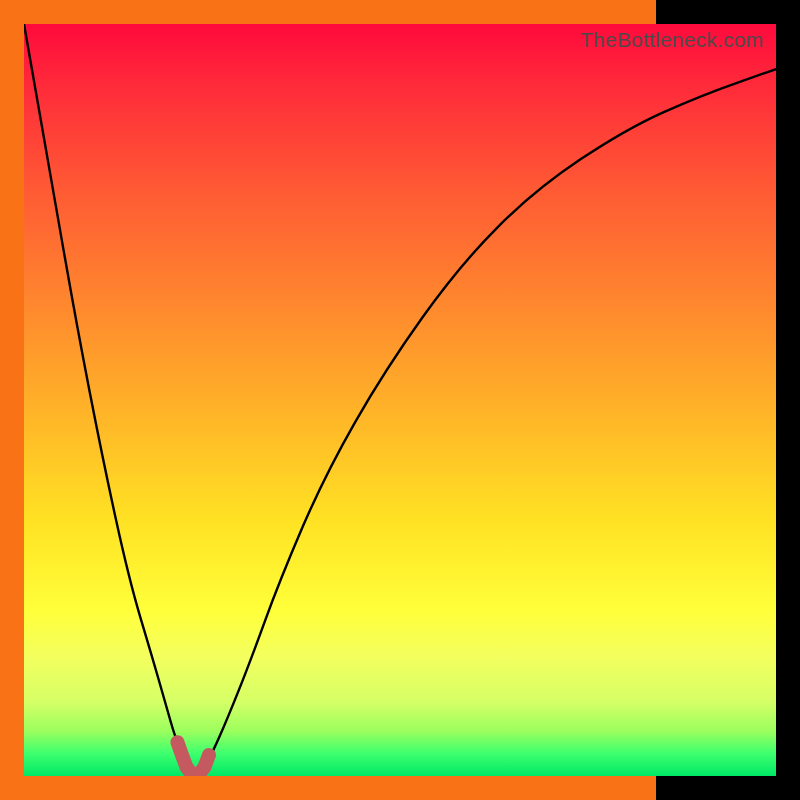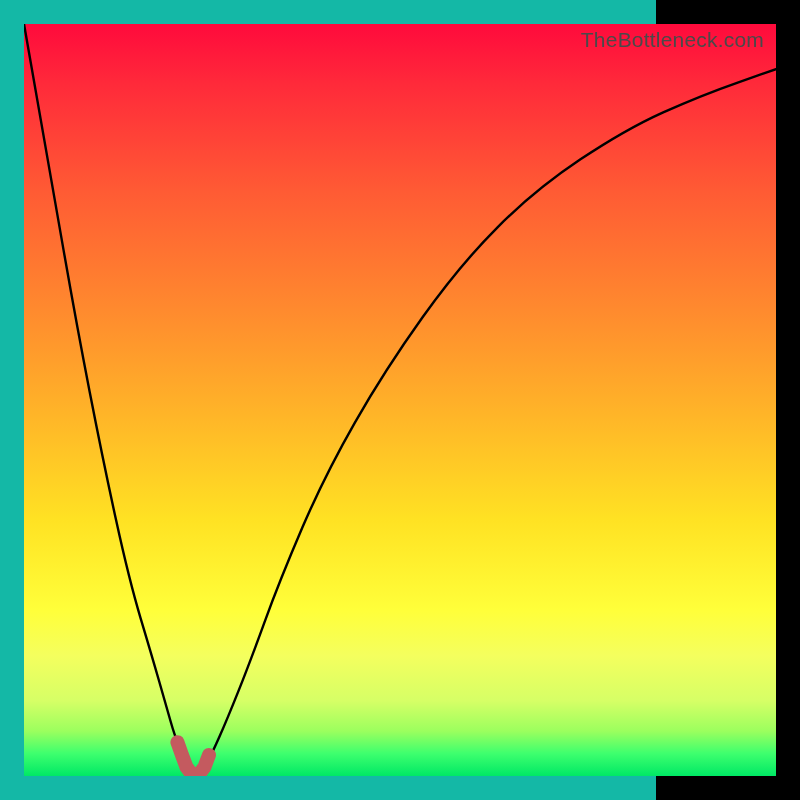--- a/index.html
+++ b/index.html
@@ -10,21 +10,21 @@
     overflow: hidden;
     background: #000;
     font-family: Arial, Helvetica, sans-serif;
   }
   .frame {
     position: absolute;
     left: 0;
     top: 0;
     width: 656px;
     height: 800px;
-    background: #14b8a6;
+    background: #f97316;
   }
   .plot {
     position: absolute;
     left: 24px;
     top: 24px;
     width: 752px;
     height: 752px;
     overflow: hidden;
   }
   .gradient {

